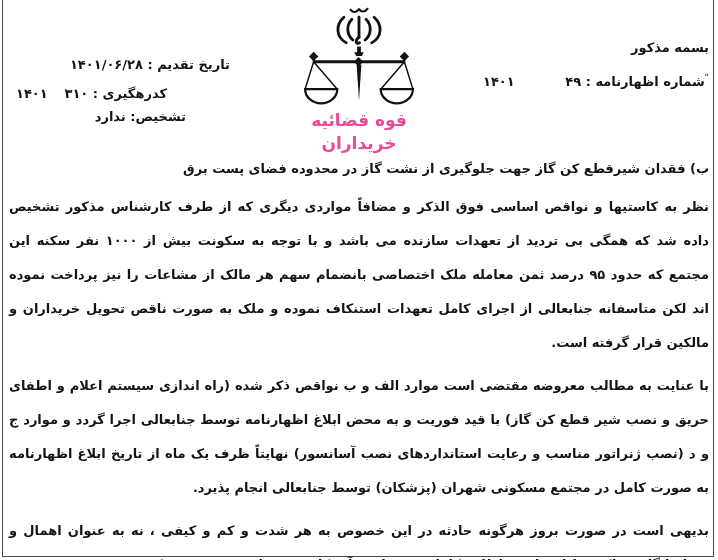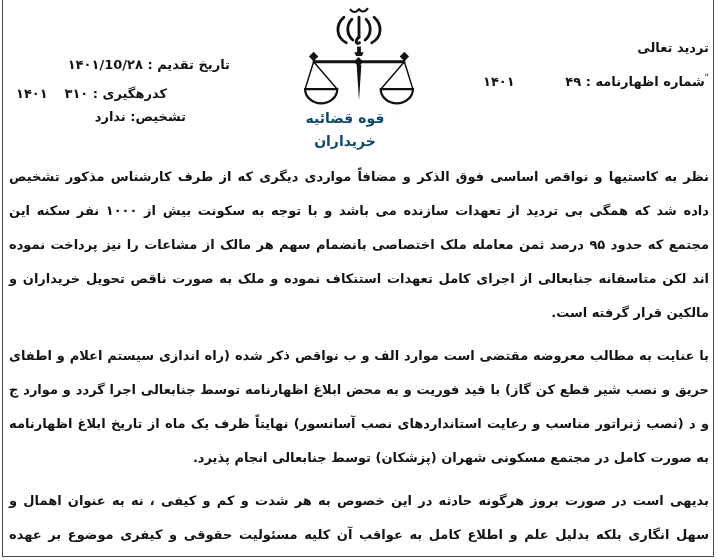--- a/index.html
+++ b/index.html
@@ -37,26 +37,26 @@
   .year-left      { top: 86px;  left: 16px;  }
   .attachment     { top: 109px; right: 532px; }
 
   .emblem-wrap {
     position: absolute;
     left: 299px; top: 5px;
     width: 120px; height: 104px;
   }
   .org-name, .doc-type {
     position: absolute;
-    left: 285px; width: 120px;
+    left: 299px; width: 120px;
     text-align: center;
     direction: rtl;
-    font-size: 14px;
+    font-size: 17px;
     font-weight: bold;
-    color: #0c4a6e;
+    color: #ec4899;
     white-space: nowrap;
   }
   .org-name { top: 110px; }
   .doc-type { top: 133px; }
 
   .doc-body {
     position: absolute;
     left: 9px; right: 9px; top: 160px;
     direction: rtl;
     font-size: 13px;
@@ -74,25 +74,25 @@
     text-align: justify;
     text-align-last: right;
     text-justify: inter-word;
   }
 </style>
 </head>
 <body>
 
 <div class="page-frame"></div>
 
-<div class="hdr-txt bismillah">تردید تعالی</div>
+<div class="hdr-txt bismillah">بسمه مذکور</div>
 <div class="hdr-txt stmt-no"><sup>ʺ</sup><span>شماره اظهارنامه : ۴۹</span></div>
 <div class="hdr-txt year-right">۱۴۰۱</div>
 
-<div class="hdr-txt submit-date">تاریخ تقدیم : ۱۴۰۱/10/۲۸</div>
+<div class="hdr-txt submit-date">تاریخ تقدیم : ۱۴۰۱/۰۶/۲۸</div>
 <div class="hdr-txt tracking-code">کدرهگیری : ۳۱۰</div>
 <div class="hdr-txt year-left">۱۴۰۱</div>
 <div class="hdr-txt attachment">تشخیص: ندارد</div>
 
 <div class="emblem-wrap">
   <svg viewBox="0 0 120 110" width="120" height="104" xmlns="http://www.w3.org/2000/svg">
     <g stroke="#111" fill="none" stroke-width="3" stroke-linecap="round">
 
       <path d="M51,5 q4.5,5 9,-0.5 q4.5,5 9,-0.5" stroke-width="2.2"></path>
 
@@ -130,17 +130,18 @@
 
       <path d="M3,89 A17,15 0 0 0 37,89 Z" stroke-width="2.4"></path>
       <path d="M83,89 A17,15 0 0 0 117,89 Z" stroke-width="2.4"></path>
     </g>
   </svg>
 </div>
 <div class="org-name">قوه قضائیه</div>
 <div class="doc-type">خریداران</div>
 
 <div class="doc-body">
+  <div class="item">ب) فقدان شیرقطع کن گاز جهت جلوگیری از نشت گاز در محدوده فضای پست برق</div>
   <p class="para">نظر به کاستیها و نواقص اساسی فوق الذکر و مضافاً مواردی دیگری که از طرف کارشناس مذکور تشخیص داده شد که همگی بی تردید از تعهدات سازنده می باشد و با توجه به سکونت بیش از ۱۰۰۰ نفر سکنه این مجتمع که حدود ۹۵ درصد ثمن معامله ملک اختصاصی بانضمام سهم هر مالک از مشاعات را نیز پرداخت نموده اند لکن متاسفانه جنابعالی از اجرای کامل تعهدات استنکاف نموده و ملک به صورت ناقص تحویل خریداران و مالکین قرار گرفته است.</p>
   <p class="para">با عنایت به مطالب معروضه مقتضی است موارد الف و ب نواقص ذکر شده (راه اندازی سیستم اعلام و اطفای حریق و نصب شیر قطع کن گاز) با قید فوریت و به محض ابلاغ اظهارنامه توسط جنابعالی اجرا گردد و موارد ج و د (نصب ژنراتور مناسب و رعایت استانداردهای نصب آسانسور) نهایتاً ظرف یک ماه از تاریخ ابلاغ اظهارنامه به صورت کامل در مجتمع مسکونی شهران (پزشکان) توسط جنابعالی انجام پذیرد.</p>
   <p class="para">بدیهی است در صورت بروز هرگونه حادثه در این خصوص به هر شدت و کم و کیفی ، نه به عنوان اهمال و سهل انگاری بلکه بدلیل علم و اطلاع کامل به عواقب آن کلیه مسئولیت حقوقی و کیفری موضوع بر عهده جنابعالی می باشد.</p>
 
 </div>
 
 </body></html>

